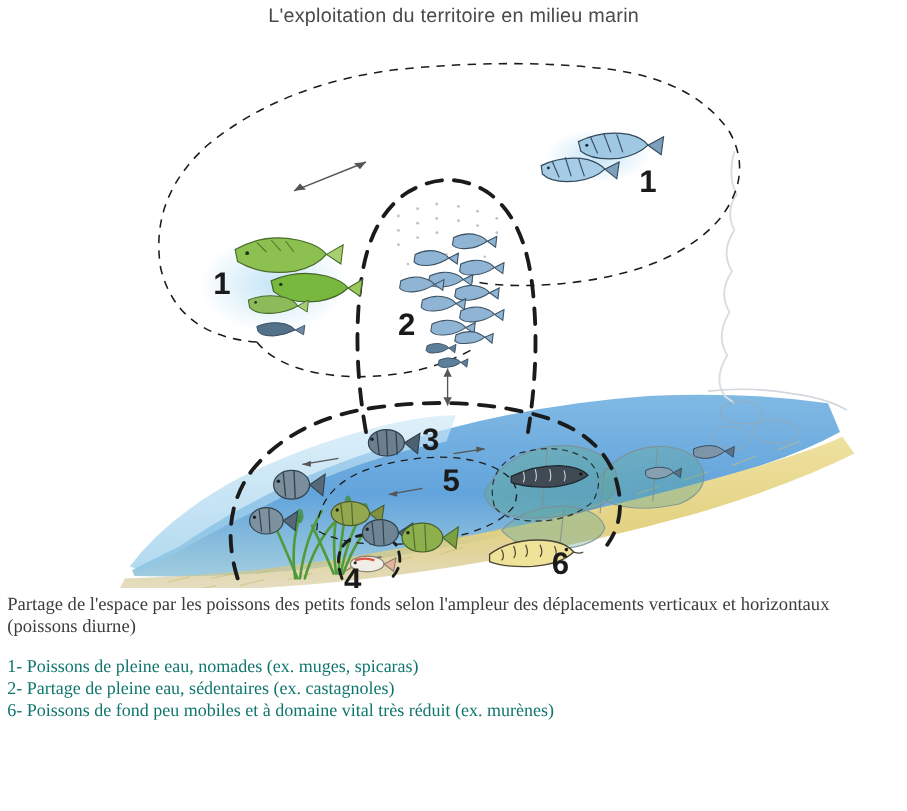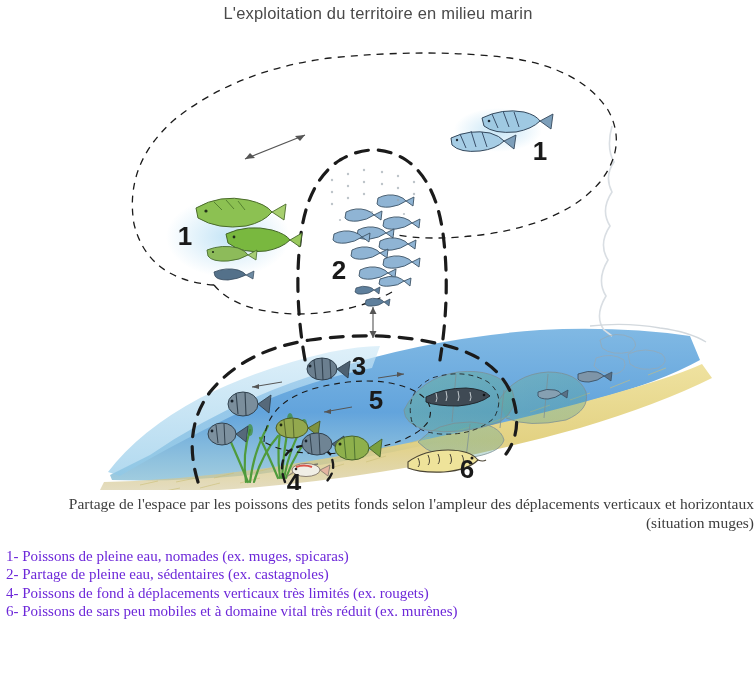--- a/index.html
+++ b/index.html
@@ -44,30 +44,29 @@
     display: block;
   }
   .caption {
     position: absolute;
     left: 6px;
     top: 494px;
     width: 748px;
     font-size: 15.5px;
     line-height: 19px;
     color: #3d3d3d;
-    text-align: right;
   }
   .legend {
     position: absolute;
     left: 6px;
     top: 547px;
     width: 600px;
     font-size: 15px;
     line-height: 18.3px;
-    color: #6d28d9;
+    color: #0f766e;
   }
   .legend-item { white-space: nowrap; }
   .zone-num {
     font-family: "Liberation Sans", sans-serif;
     font-weight: bold;
     fill: #1a1a1a;
   }
 </style>
 </head>
 <body>
@@ -424,35 +423,31 @@
         <text class="zone-num" x="359" y="345" text-anchor="middle">3</text>
         <text class="zone-num" x="294" y="462" text-anchor="middle">4</text>
         <text class="zone-num" x="376" y="379" text-anchor="middle">5</text>
         <text class="zone-num" x="467" y="448" text-anchor="middle">6</text>
       </g>
     </svg>
   </div>
 
   <div class="caption">
     <div>Partage de l'espace par les poissons des petits fonds selon l'ampleur  des déplacements verticaux et horizontaux</div>
-    <div>(situation muges)</div>
+    <div>(poissons diurne)</div>
   </div>
 
   <div class="legend">
     <div class="legend-item">
       <span>1-</span>
       <span>Poissons de pleine eau, nomades (ex. muges, spicaras)</span>
     </div>
     <div class="legend-item">
       <span>2-</span>
       <span>Partage de pleine eau, sédentaires (ex. castagnoles)</span>
     </div>
     <div class="legend-item">
-      <span>4-</span>
-      <span>Poissons de fond à déplacements verticaux très limités (ex. rougets)</span>
-    </div>
-    <div class="legend-item">
       <span>6-</span>
-      <span>Poissons de sars peu mobiles et à domaine vital très réduit (ex. murènes)</span>
+      <span>Poissons de fond peu mobiles et à domaine vital très réduit (ex. murènes)</span>
     </div>
   </div>
 
 </div>
 
 </body></html>

